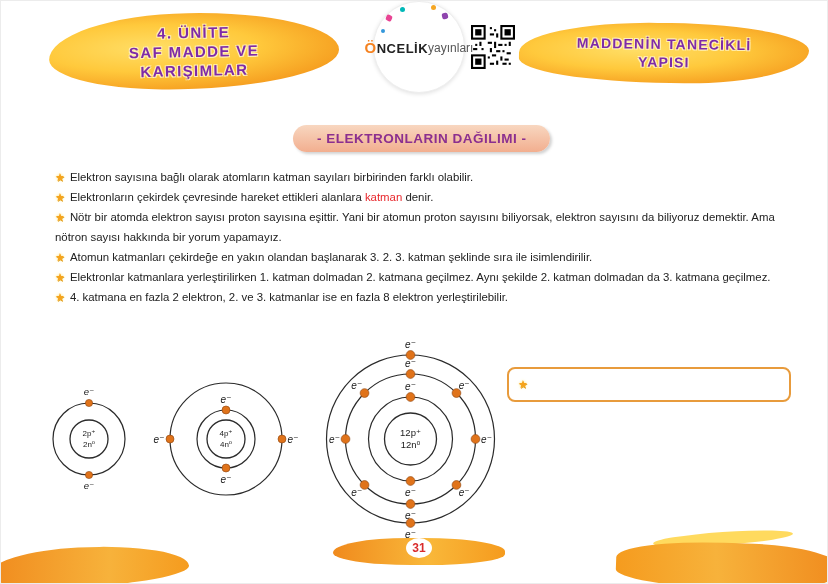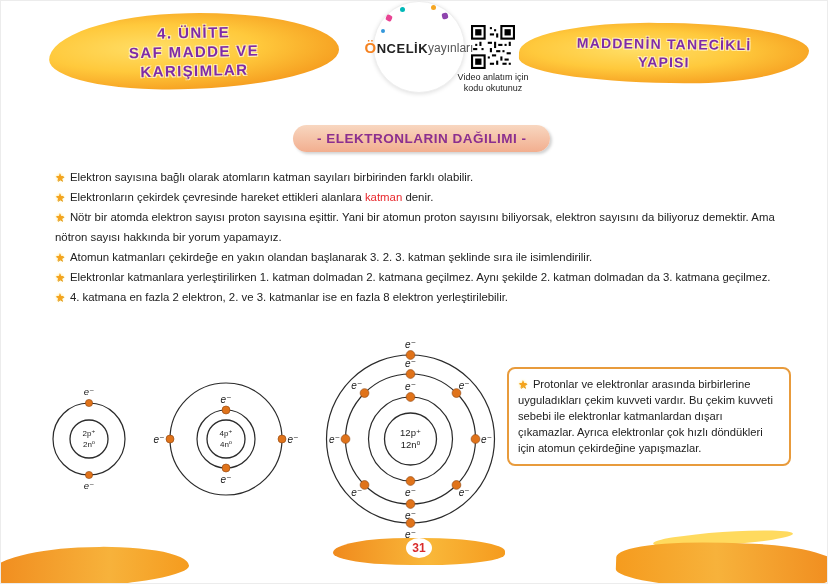--- a/index.html
+++ b/index.html
@@ -135,24 +135,20 @@
       <rect x="8" y="15" width="1" height="1" fill="#000"></rect>
     <rect x="10" y="14" width="2" height="1" fill="#000"></rect>
       <rect x="14" y="15" width="1" height="2" fill="#000"></rect>
       <rect x="16" y="16" width="2" height="1" fill="#000"></rect>
     <rect x="9" y="18" width="2" height="1" fill="#000"></rect>
       <rect x="12" y="17" width="1" height="2" fill="#000"></rect>
       <rect x="15" y="18" width="2" height="1" fill="#000"></rect>
     <rect x="18" y="18" width="1" height="1" fill="#000"></rect>
       <rect x="11" y="10" width="1" height="1" fill="#000"></rect>
   </svg>
-  <div class="qr-caption">
-    <div>Video anlatım için</div>
-    <div>kodu okutunuz</div>
-  </div>
 
   <div class="blob blob-tr">
     <div class="banner-text">
       <div>MADDENİN TANECİKLİ</div>
       <div>YAPISI</div>
     </div>
   </div>
 
   <div class="pill">- ELEKTRONLARIN DAĞILIMI -</div>
 
@@ -219,21 +215,21 @@
           <circle cx="143.46194077712565" cy="57.038059222874466" r="4.4" fill="#E0731A" stroke="#8C4510" stroke-width="0.6"></circle>
           <text x="151.24011537017768" y="52.75988462982245" text-anchor="middle" font-size="10" fill="#1a1a1a" font-style="italic">e⁻</text>
           <circle cx="97.5" cy="19" r="4.4" fill="#E0731A" stroke="#8C4510" stroke-width="0.6"></circle>
           <text x="97.5" y="11.5" text-anchor="middle" font-size="10" fill="#1a1a1a" font-style="italic">e⁻</text>
           <circle cx="97.49999999999999" cy="187" r="4.4" fill="#E0731A" stroke="#8C4510" stroke-width="0.6"></circle>
           <text x="97.49999999999999" y="201.5" text-anchor="middle" font-size="10" fill="#1a1a1a" font-style="italic">e⁻</text>
         </svg></div>
   </div>
 
   <div class="note">
-    <span class="star"></span><span>Protonlar ve elektronlar arasında birbirlerine uyguladıkları çekim kuvveti vardır. Bu çekim kuvveti sebebi ile elektronlar katmanlardan dışarı çıkamazlar. Ayrıca elektronlar çok hızlı döndükleri için atomun çekirdeğine yapışmazlar.</span>
+    <span class="star"></span>
   </div>
 
   <div class="stroke-bl"></div>
   <div class="stroke-br-y"></div>
   <div class="stroke-br"></div>
   <div class="stroke-bc"></div>
   <div class="badge">31</div>
 
 </div>
 

